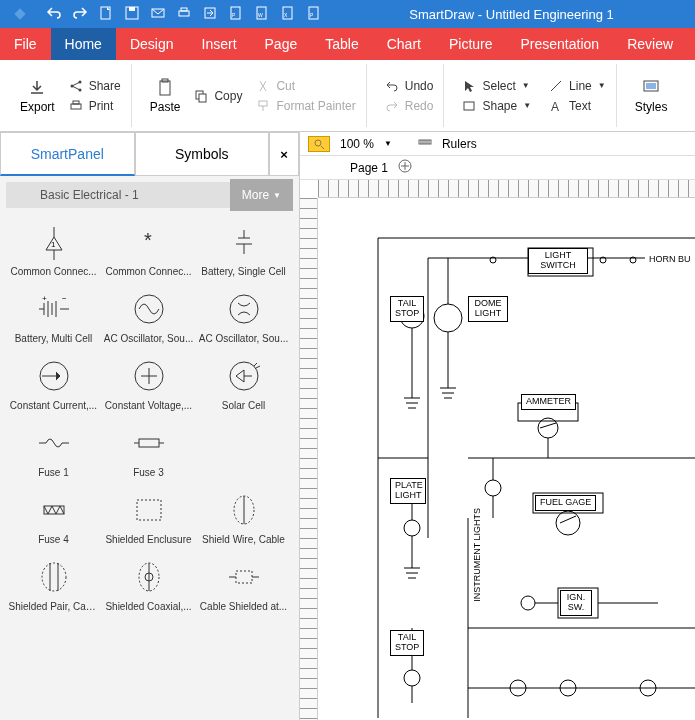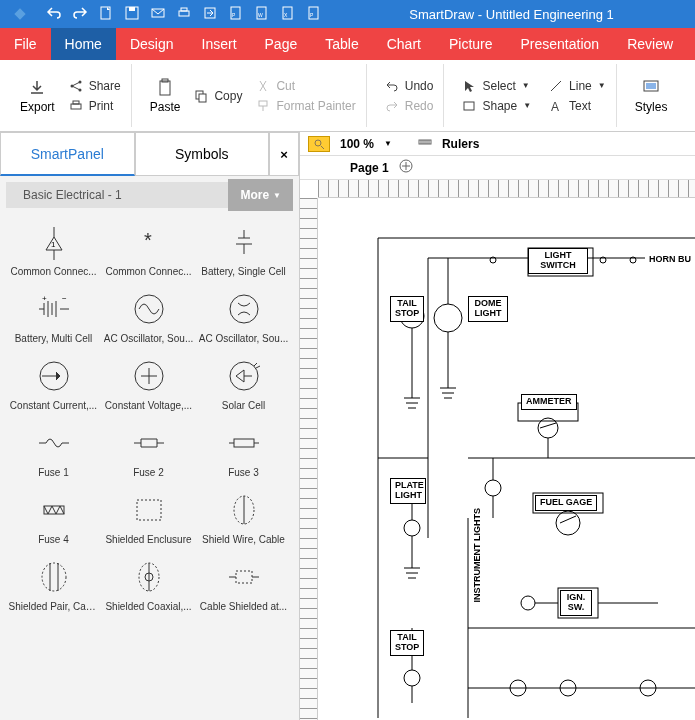--- a/index.html
+++ b/index.html
@@ -23,28 +23,28 @@
 .ribbon-vert { display: flex; flex-direction: column; align-items: center; gap: 2px; }
 .ribbon-vert svg { width: 20px; height: 20px; }
 .ribbon-vert .lbl { font-size: 12px; }
 .main { display: flex; height: 588px; }
 .sidepanel { width: 300px; background: #f3f3f3; display: flex; flex-direction: column; border-right: 1px solid #ccc; }
 .sidetabs { display: flex; align-items: stretch; height: 44px; background: #fff; }
 .sidetabs .tab { flex: 1; display: flex; align-items: center; justify-content: center; font-size: 14px; cursor: pointer; border: 1px solid #ccc; }
 .sidetabs .tab.active { color: #2b7cd3; background: #fff; border-bottom: 2px solid #2b7cd3; }
 .sidetabs .close { width: 30px; display: flex; align-items: center; justify-content: center; font-weight: bold; cursor: pointer; border: 1px solid #ccc; }
 .category { display: flex; align-items: center; height: 26px; background: #e0e0e0; margin: 6px; }
-.category .name { flex: 1; padding: 0 17px; font-size: 12px; color: #555; }
-.category .more { background: #aaa; color: #fff; padding: 16px 12px; height: 100%; display: flex; align-items: center; font-size: 12px; gap: 4px; cursor: pointer; font-weight: bold; }
+.category .name { flex: 1; padding: 0 6px; font-size: 12px; color: #555; margin-left: 28px; }
+.category .more { background: #aaa; color: #fff; padding: 16px 12px; height: 100%; display: flex; align-items: center; font-size: 12px; gap: 4px; cursor: pointer; }
 .symbols-grid { flex: 1; overflow: hidden; padding: 0 6px; }
 .symbols-row { display: flex; }
 .symbol-cell { width: 95px; display: flex; flex-direction: column; align-items: center; font-size: 10px; color: #333; padding: 4px 2px; }
 .symbol-cell .thumb { width: 60px; height: 48px; display: flex; align-items: center; justify-content: center; }
 .symbol-cell .label { text-align: center; white-space: nowrap; overflow: hidden; text-overflow: ellipsis; width: 90px; }
-.canvas-area { flex: 1; background: #fff; display: flex; flex-direction: column; position: relative; font-weight: bold; }
+.canvas-area { flex: 1; background: #fff; display: flex; flex-direction: column; position: relative; }
 .canvas-tools { height: 24px; display: flex; align-items: center; gap: 10px; padding: 0 8px; border-bottom: 1px solid #ddd; font-size: 12px; }
 .zoom-box { background: #ffcc33; border: 1px solid #cc9900; padding: 1px 4px; display: flex; align-items: center; gap: 2px; }
 .canvas-pages { height: 24px; display: flex; align-items: center; gap: 10px; padding: 0 50px; border-bottom: 1px solid #ddd; font-size: 12px; }
 .ruler-h { height: 18px; background: #f9f9f9; border-bottom: 1px solid #ccc; margin-left: 18px; background-image: repeating-linear-gradient(to right, #999 0 1px, transparent 1px 10px); }
 .ruler-v { width: 18px; background: #f9f9f9; border-right: 1px solid #ccc; position: absolute; left: 0; top: 66px; bottom: 0; background-image: repeating-linear-gradient(to bottom, #999 0 1px, transparent 1px 10px); }
 .canvas { flex: 1; margin-left: 18px; background: #fff; position: relative; overflow: hidden; }
 .schematic-label { position: absolute; font-size: 9px; text-align: center; border: 1px solid #000; padding: 2px 4px; background: #fff; line-height: 1.1; }
 .vtext { writing-mode: vertical-rl; transform: rotate(180deg); }
 </style>
 </head>
@@ -347,28 +347,20 @@
           </div>
         </div>
         <div class="symbols-row">
           <div class="symbol-cell">
             <div class="thumb">
               <svg width="40" height="40">
                 <path d="M5 20 H12 Q16 12 20 20 Q24 28 28 20 H35" stroke="#333" fill="none"></path>
               </svg>
             </div>
             <div class="label">Fuse 1</div>
-          </div>
-          <div class="symbol-cell">
-            <div class="thumb">
-              <svg width="40" height="40">
-                <path d="M5 20 H12 M12 16 H28 V24 H12 Z M28 20 H35" stroke="#333" fill="none"></path>
-              </svg>
-            </div>
-            <div class="label">Fuse 2</div>
           </div>
           <div class="symbol-cell">
             <div class="thumb">
               <svg width="40" height="40">
                 <rect x="10" y="16" width="20" height="8" stroke="#333" fill="none"></rect>
                 <path d="M5 20 H10 M30 20 H35" stroke="#333"></path>
               </svg>
             </div>
             <div class="label">Fuse 3</div>
           </div>

